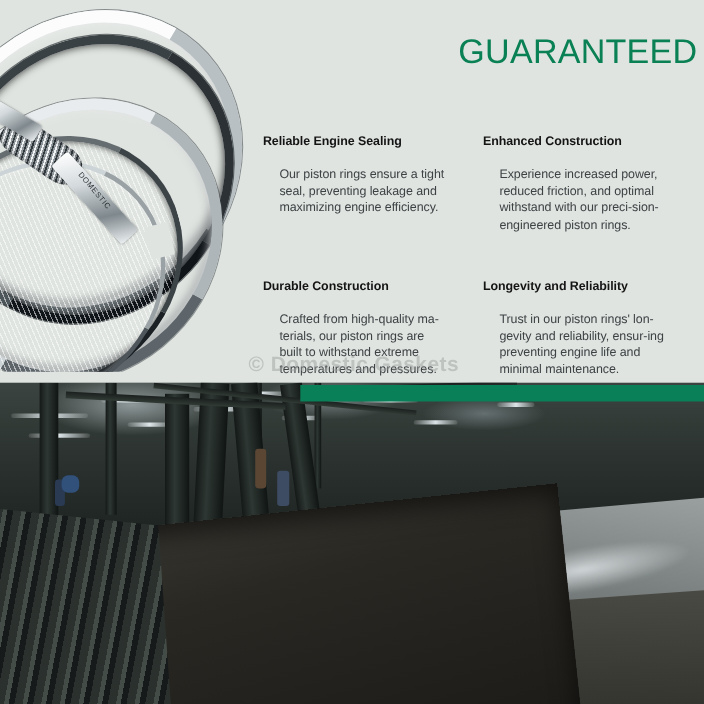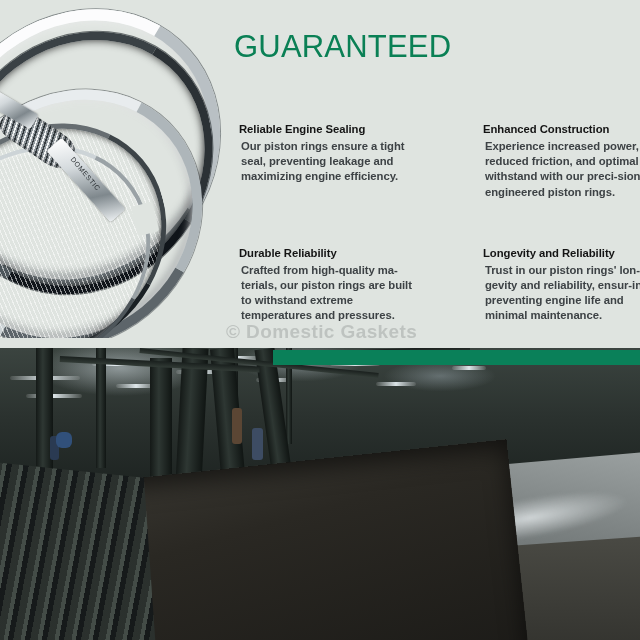--- a/index.html
+++ b/index.html
@@ -153,51 +153,50 @@
   .headline {
     position: absolute;
     left: 234px; top: 28px;
     width: 400px;
     color: #0a8055;
     font-size: 31px;
     line-height: 37px;
     font-weight: 400;
     letter-spacing: .2px;
     white-space: nowrap;
+    text-align: right;
   }
   .headline .l2 { display: block; }
 
   
   .features {
     position: absolute;
     left: 239px; top: 122px;
     width: 394px;
     display: grid;
     grid-template-columns: 200px 194px;
     grid-auto-rows: auto;
     row-gap: 26px;
     column-gap: 0px;
-    gap: 44px;
   }
   .feature { width: 185px; }
   .feature h3 {
     margin: 0 0 1px 0;
     font-size: 11.3px;
     line-height: 15px;
     font-weight: bold;
     color: #141414;
     letter-spacing: -0.05px;
   }
   .feature p {
-    margin: 2px;
+    margin: 15px;
     font-size: 11.3px;
     line-height: 15.2px;
     color: #3d4245;
     letter-spacing: -0.05px;
-    font-weight: bold;
   }
 
   
   .watermark {
     position: absolute;
     left: 226px; top: 304px;
     font-size: 19px;
     font-weight: bold;
     color: rgba(150,156,152,.45);
     letter-spacing: .4px;
@@ -328,21 +327,21 @@
         <h3>Reliable Engine Sealing</h3>
         <p>Our piston rings ensure a tight seal, preventing leakage and maximizing engine efficiency.</p>
       </div>
 
       <div class="feature">
         <h3>Enhanced Construction</h3>
         <p>Experience increased power, reduced friction, and optimal withstand with our preci-sion-engineered piston rings.</p>
       </div>
 
       <div class="feature">
-        <h3>Durable Reliability</h3>
+        <h3>Durable Construction</h3>
         <p>Crafted from high-quality ma-terials, our piston rings are built to withstand extreme temperatures and pressures.</p>
       </div>
 
       <div class="feature">
         <h3>Longevity and Reliability</h3>
         <p>Trust in our piston rings' lon-gevity and reliability, ensur-ing preventing engine life and minimal maintenance.</p>
       </div>
 
     </div>
 

